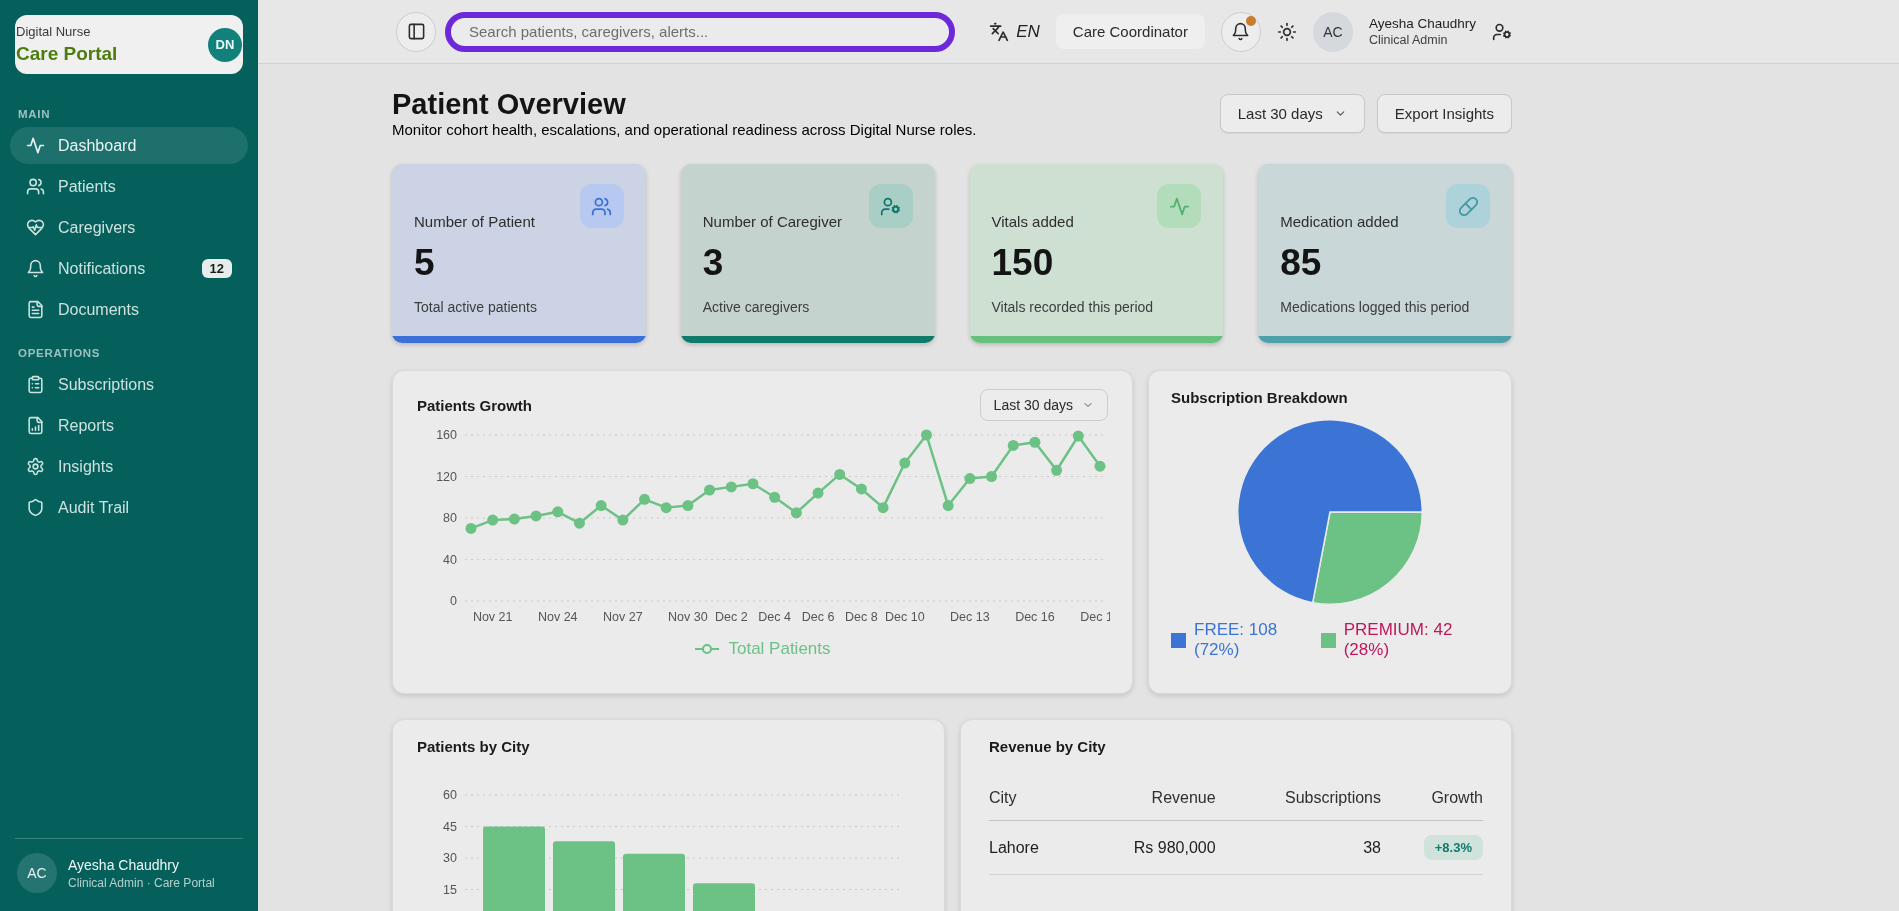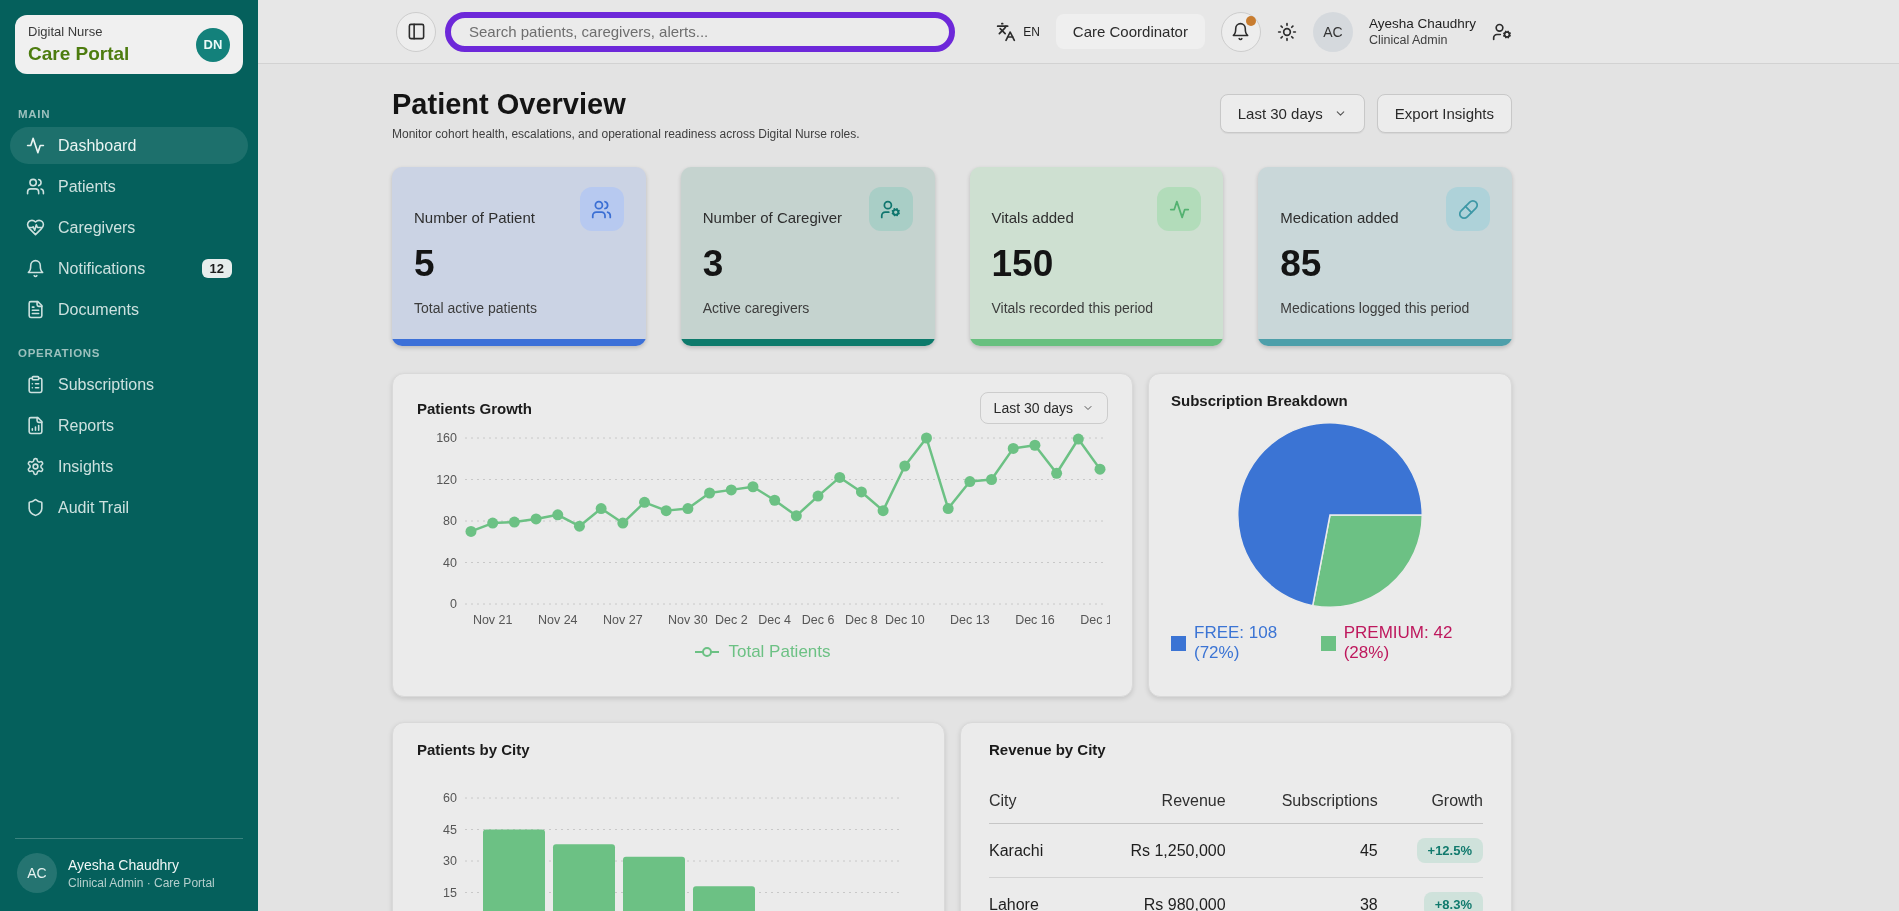--- a/index.html
+++ b/index.html
@@ -3,21 +3,21 @@
 <meta charset="utf-8">
 <style>
   * { box-sizing: border-box; }
   html,body { margin:0; padding:0; }
   body {
     width:1899px; height:911px; overflow:hidden; position:relative;
     background:#e3e3e3; font-family:"Liberation Sans", sans-serif; color:#1c1c1c;
   }
   
   .sidebar { position:absolute; left:0; top:0; width:258px; height:911px; background:#05605c; display:flex; flex-direction:column; }
-  .logo-card { display:flex; align-items:center; margin:15px; padding:9px 13px; background:#f0f0f0; border-radius:12px; }
+  .logo-card { display:flex; align-items:center; margin:15px; padding:9px 1px; background:#f0f0f0; border-radius:12px; }
   .logo-text { flex:1; }
   .logo-app { font-size:13px; color:#3a3a3a; }
   .logo-portal { font-size:19px; font-weight:bold; color:#4d7c0f; margin-top:4px; }
   .logo-avatar { width:34px; height:34px; border-radius:50%; background:#13817b; color:#eafaf8; font-size:13px; font-weight:bold; display:flex; align-items:center; justify-content:center; }
   .nav { flex:1; overflow:hidden; }
   .nav-section-label { margin:19px 18px 7px; font-size:11.5px; font-weight:bold; letter-spacing:.7px; color:#9cc0bd; }
   .nav-item { display:flex; align-items:center; gap:13px; margin:4px 10px; padding:9px 16px; border-radius:20px; color:#cde1df; font-size:16px; cursor:pointer; }
   .nav-item.active { background:#1d706c; color:#eaf5f3; }
   .nav-item svg { width:19px; height:19px; flex:none; }
   .nav-badge { margin-left:auto; background:#e7edec; color:#1c1c1c; font-size:13px; font-weight:bold; border-radius:6px; padding:2px 8px; }
@@ -25,43 +25,43 @@
   .sf-avatar { width:40px; height:40px; border-radius:50%; background:rgba(255,255,255,.13); color:#e6f2f0; display:flex; align-items:center; justify-content:center; font-size:14px; flex:none; }
   .sf-name { font-size:14px; color:#f0f7f6; }
   .sf-role { font-size:12px; color:#b5cfcd; margin-top:3px; }
   
   .topbar { position:absolute; left:258px; top:0; right:0; height:64px; background:#e7e7e7; border-bottom:1px solid #d2d2d2; display:flex; align-items:center; gap:9px; padding-left:138px; padding-right:387px; }
   .icon-btn { width:40px; height:40px; border-radius:50%; border:1px solid #cdcdcd; background:#ededed; display:flex; align-items:center; justify-content:center; color:#2c2c2c; position:relative; flex:none; cursor:pointer; }
   .icon-btn svg { width:19px; height:19px; }
   .search { width:510px; height:40px; border-radius:20px; border:6px solid #6d28d9; background:#ebebeb; padding:0 18px; font-size:15px; color:#333; outline:none; font-family:inherit; }
   .search::placeholder { color:#6e6e6e; }
   .tb-right { margin-left:auto; display:flex; align-items:center; gap:16px; }
-  .tb-lang { display:flex; align-items:center; gap:7px; font-size:12px; color:#222; }
+  .tb-lang { display:flex; align-items:center; gap:7px; font-size:17px; color:#222;font-style:italic; }
   .tb-lang svg { width:18px; height:18px; }
   .tb-chip { background:#efefef; border-radius:8px; padding:9px 17px; font-size:15px; color:#2b2b2b; }
   .bell-dot { position:absolute; top:3px; right:4px; width:10px; height:10px; border-radius:50%; background:#c87c2f; }
   .plain-icon { color:#2c2c2c; display:flex; cursor:pointer; }
   .plain-icon svg { width:20px; height:20px; }
   .tb-avatar { width:40px; height:40px; border-radius:50%; background:#d5d9dd; color:#333; display:flex; align-items:center; justify-content:center; font-size:14px; flex:none; }
   .tb-user-name { font-size:13.5px; color:#1f1f1f; }
   .tb-user-role { font-size:12.5px; color:#3f3f3f; margin-top:2px; }
   
   .main { position:absolute; left:258px; top:64px; right:0; bottom:0; overflow:hidden; padding:24px 0 0 134px; }
   .content { width:1120px; }
   .page-header { display:flex; justify-content:space-between; align-items:flex-start; }
   .page-title { font-size:29px; font-weight:bold; color:#141414; }
-  .page-sub { font-size:12px; color:#404040; margin-top:6px; }
+  .page-sub { font-size:15px; color:#000000; }
   .hdr-controls { display:flex; gap:12px; margin-top:6px; }
   .btn { height:39px; display:flex; align-items:center; gap:11px; padding:0 17px; border:1px solid #c8c8c8; border-radius:8px; background:#ececec; font-size:15px; color:#2a2a2a; box-shadow:0 1px 1px rgba(0,0,0,.06); cursor:pointer; }
   .btn svg { width:13px; height:13px; color:#555; }
   
   .stats { display:grid; grid-template-columns:repeat(4,1fr); gap:35px; margin-top:26px; }
   .stat-card { position:relative; border-radius:10px; padding:20px 22px; height:179px; box-shadow:0 2px 4px rgba(0,0,0,.18); overflow:hidden; }
   .stat-top { display:flex; justify-content:space-between; align-items:flex-start; }
-  .stat-label { font-size:15px; color:#2e2e2e; margin-top:22px; }
+  .stat-label { font-size:15px; color:#2e2e2e; margin-top:29px; }
   .stat-icon { width:44px; height:44px; border-radius:12px; display:flex; align-items:center; justify-content:center; flex:none; }
   .stat-icon svg { width:21px; height:21px; }
   .stat-value { font-size:37px; font-weight:bold; color:#141414; margin-top:12px; }
   .stat-caption { font-size:14px; color:#3c3c3c; margin-top:15px; }
   .stat-accent { position:absolute; left:0; right:0; bottom:0; height:7px; }
   
   .row2 { display:flex; gap:15px; margin-top:27px; }
   .row3 { display:flex; gap:15px; margin-top:25px; }
   .card { background:#ebebeb; border:1px solid #d9d9d9; border-radius:12px; box-shadow:0 2px 5px rgba(0,0,0,.13); }
   .growth-card { width:741px; height:324px; padding:18px 24px; }
@@ -465,26 +465,20 @@
           <thead>
               <tr id="revenue-head">
                 <th>City</th>
                 <th>Revenue</th>
                 <th>Subscriptions</th>
                 <th>Growth</th>
               </tr>
             </thead>
           <tbody id="revenue-body">
               <tr>
-                <td>Karachi</td>
-                <td>Rs 1,250,000</td>
-                <td>45</td>
-                <td><span class="badge">+12.5%</span></td>
-              </tr>
-              <tr>
                 <td>Lahore</td>
                 <td>Rs 980,000</td>
                 <td>38</td>
                 <td><span class="badge">+8.3%</span></td>
               </tr>
             </tbody>
         </table>
       </section>
     </div>
   </div>

